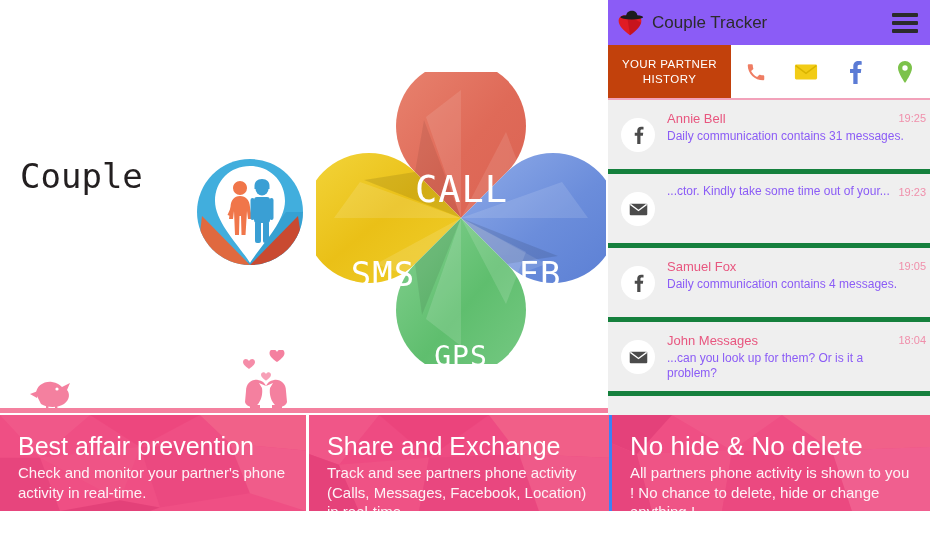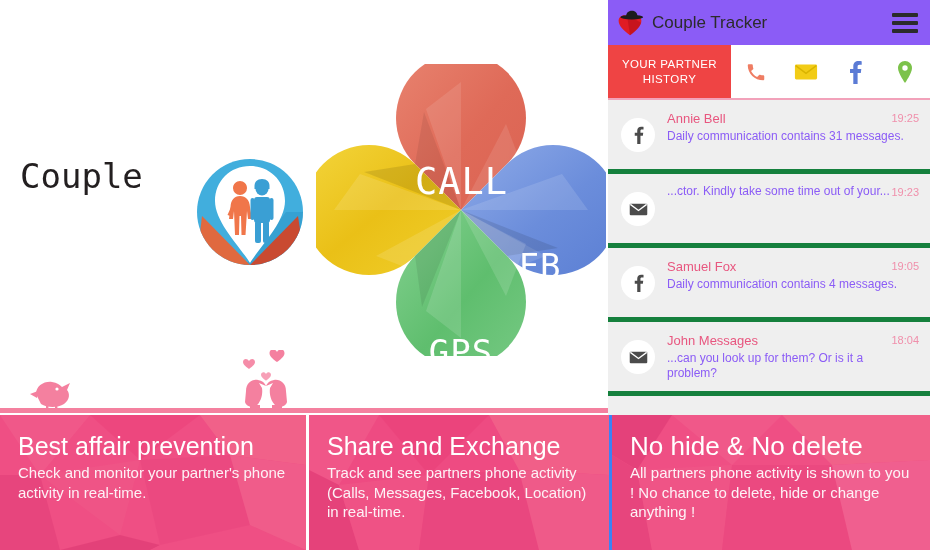--- a/index.html
+++ b/index.html
@@ -19,70 +19,70 @@
   #logo-wordmark {
     position:absolute; left:6px; top:0px; width:165px;
     font-family: "DejaVu Sans Mono", monospace;
     font-size:34px; line-height:50px; color:#231f20; letter-spacing:0px;
     font-weight:400;
   }
   #logo-wordmark .l2 { display:block; }
   #logo-mark { position:absolute; left:176px; top:2px; width:120px; height:118px; }
 
   
-  #petal-diagram { position:absolute; left:316px; top:64px; width:290px; height:292px; }
+  #petal-diagram { position:absolute; left:316px; top:72px; width:290px; height:292px; }
   .petal-label {
     position:absolute; color:#ffffff;
     font-family:"DejaVu Sans Mono", monospace;
     font-weight:400; letter-spacing:1px;
     pointer-events:none; text-align:center;
   }
   #lbl-call { left:99px; top:96px; width:92px; font-size:37px; }
   #lbl-sms  { left:21px; top:182px; width:92px; font-size:34px; }
   #lbl-fb   { left:178px; top:182px; width:92px; font-size:34px; }
-  #lbl-gps  { left:99px; top:268px; width:92px; font-size:34px; }
+  #lbl-gps  { left:99px; top:268px; width:92px; font-size:28px; }
 
   
   #decoration { position:absolute; left:0px; top:350px; width:608px; height:66px; }
 
   
   #phone-panel { position:absolute; left:608px; top:0; width:322px; height:415px; background:#fafafa; }
   #app-titlebar {
     position:relative; height:45px; background:#8b5cf6;
     display:flex; align-items:center; padding:0 12px 0 8px;
   }
   #app-logo-icon { width:28px; height:28px; flex:0 0 auto; margin-right:8px; }
   #app-title { font-size:17px; color:#2b2b2b; flex:1 1 auto; }
   #menu-button { width:26px; height:20px; display:flex; flex-direction:column;
                  justify-content:space-between; cursor:pointer; }
   #menu-button span { display:block; height:4px; background:#2b2b2b; border-radius:1px; }
 
   #tabbar { position:relative; height:55px; display:flex; background:#ffffff;
             border-bottom:2px solid #f2a2ba; }
   #tab-history {
-    width:123px; background:#ef4444; color:#ffffff;
+    width:123px; background:#c2410c; color:#ffffff;
     display:flex; align-items:center; justify-content:center; text-align:center;
     font-size:11.5px; line-height:15px; letter-spacing:0.4px; cursor:pointer;
   }
   .tab-icon { flex:1 1 0; display:flex; align-items:center; justify-content:center; cursor:pointer; }
 
   #history-list { position:relative; height:315px; background:#efefef; overflow:hidden; }
   .list-item { position:relative; display:flex; padding:10px 10px 10px 13px;
                border-bottom:5px solid #15803d; min-height:74px; }
   .avatar { width:34px; height:34px; border-radius:50%; background:#ffffff;
             flex:0 0 auto; margin-top:8px; margin-right:12px;
             display:flex; align-items:center; justify-content:center; }
   .item-body { flex:1 1 auto; padding-right:4px; }
   .item-name { font-size:13px; color:#e8567f; line-height:17px; margin-bottom:2px; }
   .item-snippet { font-size:12px; color:#8b5cf6; line-height:15px; }
-  .item-time { position:absolute; right:11px; top:12px; font-size:11px; color:#f08fab; }
+  .item-time { position:absolute; right:4px; top:12px; font-size:11px; color:#f08fab; }
 
   
   #banners { position:absolute; left:0; top:415px; width:930px; height:135px; display:flex; }
-  .banner { position:relative; height:135px; overflow:hidden;
+  .banner { position:relative; height:96px; overflow:hidden;
             padding:16px 14px 0 18px; color:#ffffff; }
   .banner-poly { position:absolute; left:0; top:0; width:100%; height:100%; }
   .banner-inner { position:relative; }
   .banner-title { font-size:25px; line-height:31px; font-weight:400; margin-bottom:1px;
                   white-space:nowrap; }
   .banner-sub { font-size:15px; line-height:19.5px; color:#fdf2f6; }
   #banner-1 { width:306px; }
   #banner-2 { width:303px; border-left:3px solid #ffffff; }
   #banner-3 { width:321px; border-left:3px solid #3b82f6; }
   #banner-3 .banner-title { font-size:26px; }
@@ -197,20 +197,21 @@
           <g opacity="0.13" fill="#ffffff">
             <path d="M145 146 L110 247 L145 274 Z"></path>
               <path d="M145 146 L190 232 L210 180 Z"></path>
           </g>
           <g opacity="0.08" fill="#000000">
               <path d="M99 192 L145 146 L106 243 Z"></path>
             </g>
         </g>
       </svg>
       <div class="petal-label" id="lbl-call">CALL</div>
+      <div class="petal-label" id="lbl-sms">SMS</div>
       <div class="petal-label" id="lbl-fb">FB</div>
       <div class="petal-label" id="lbl-gps">GPS</div>
     </div>
 
     <svg id="decoration" viewBox="0 0 608 66">
       <rect x="0" y="58" width="608" height="5" fill="#f4809f"></rect>
 
       <g fill="#f4809f">
         <path d="M36 44 C36 36 44 31 52 32 C57 32.6 60 35 62 37 L70 33 L67 40 C70 43 70 50 64 54 C58 58 47 58 41 54 Z"></path>
         <path d="M30 44 L38 41 L37 48 Z"></path>

